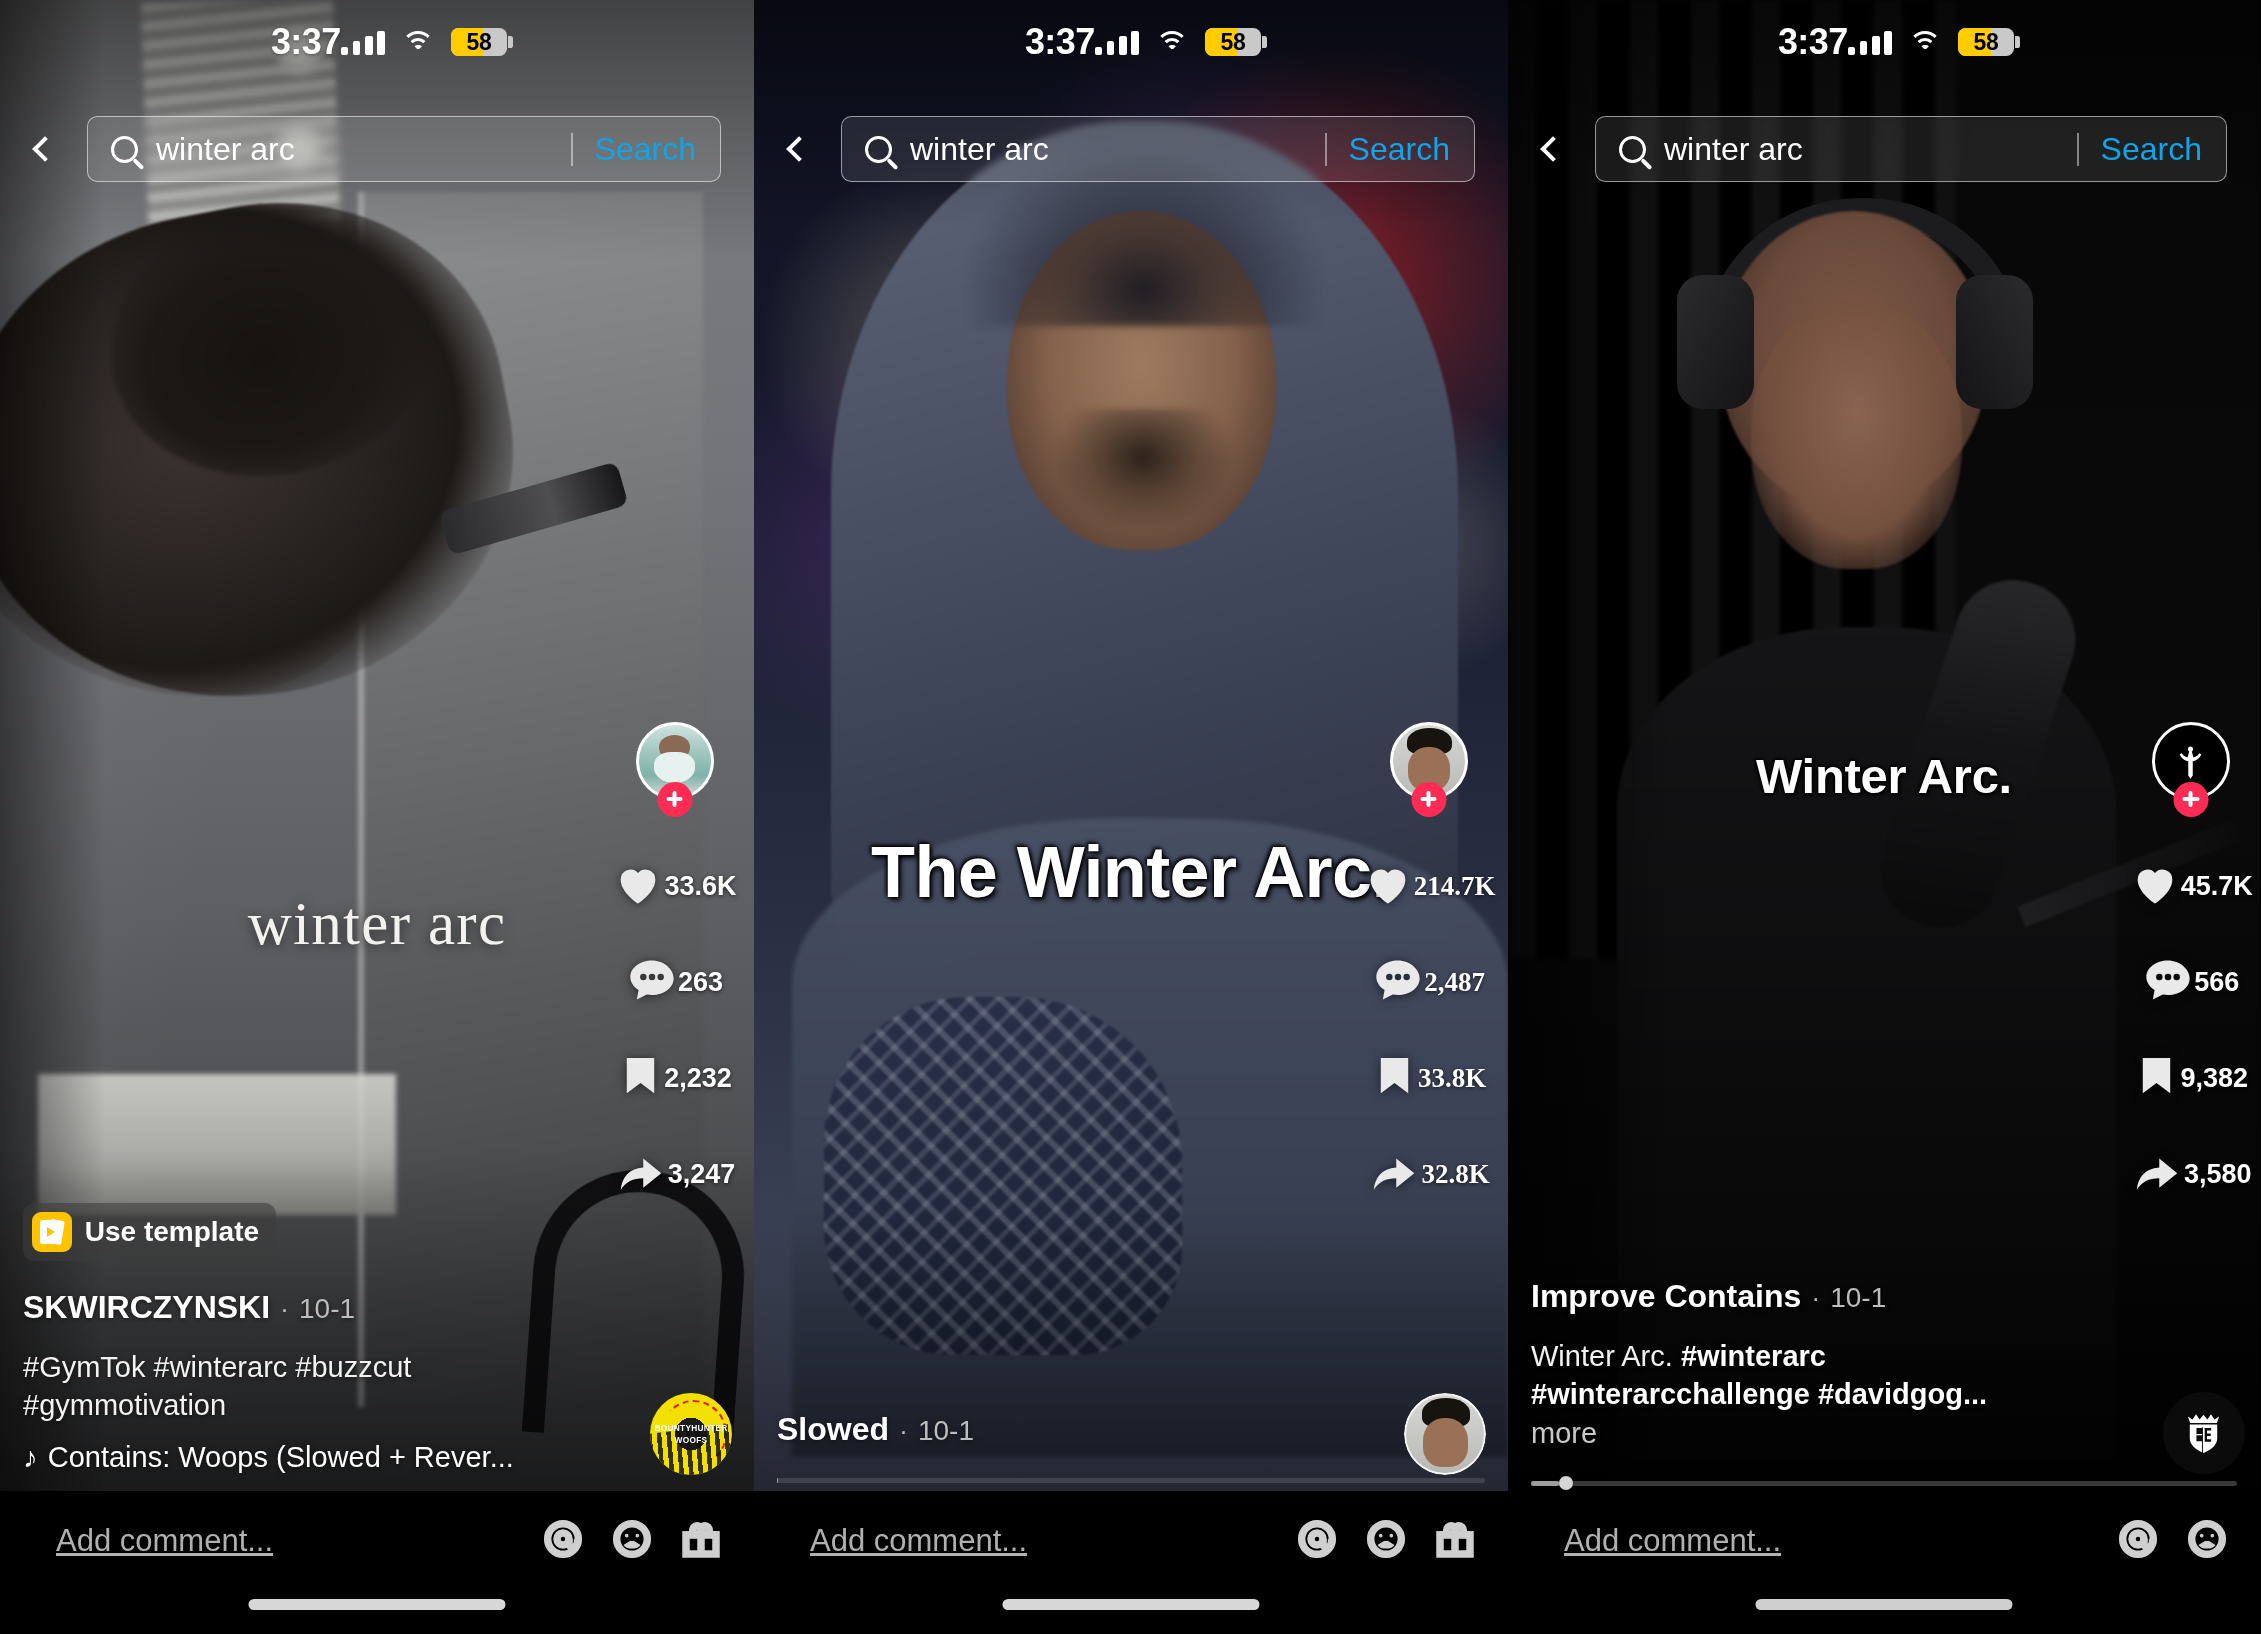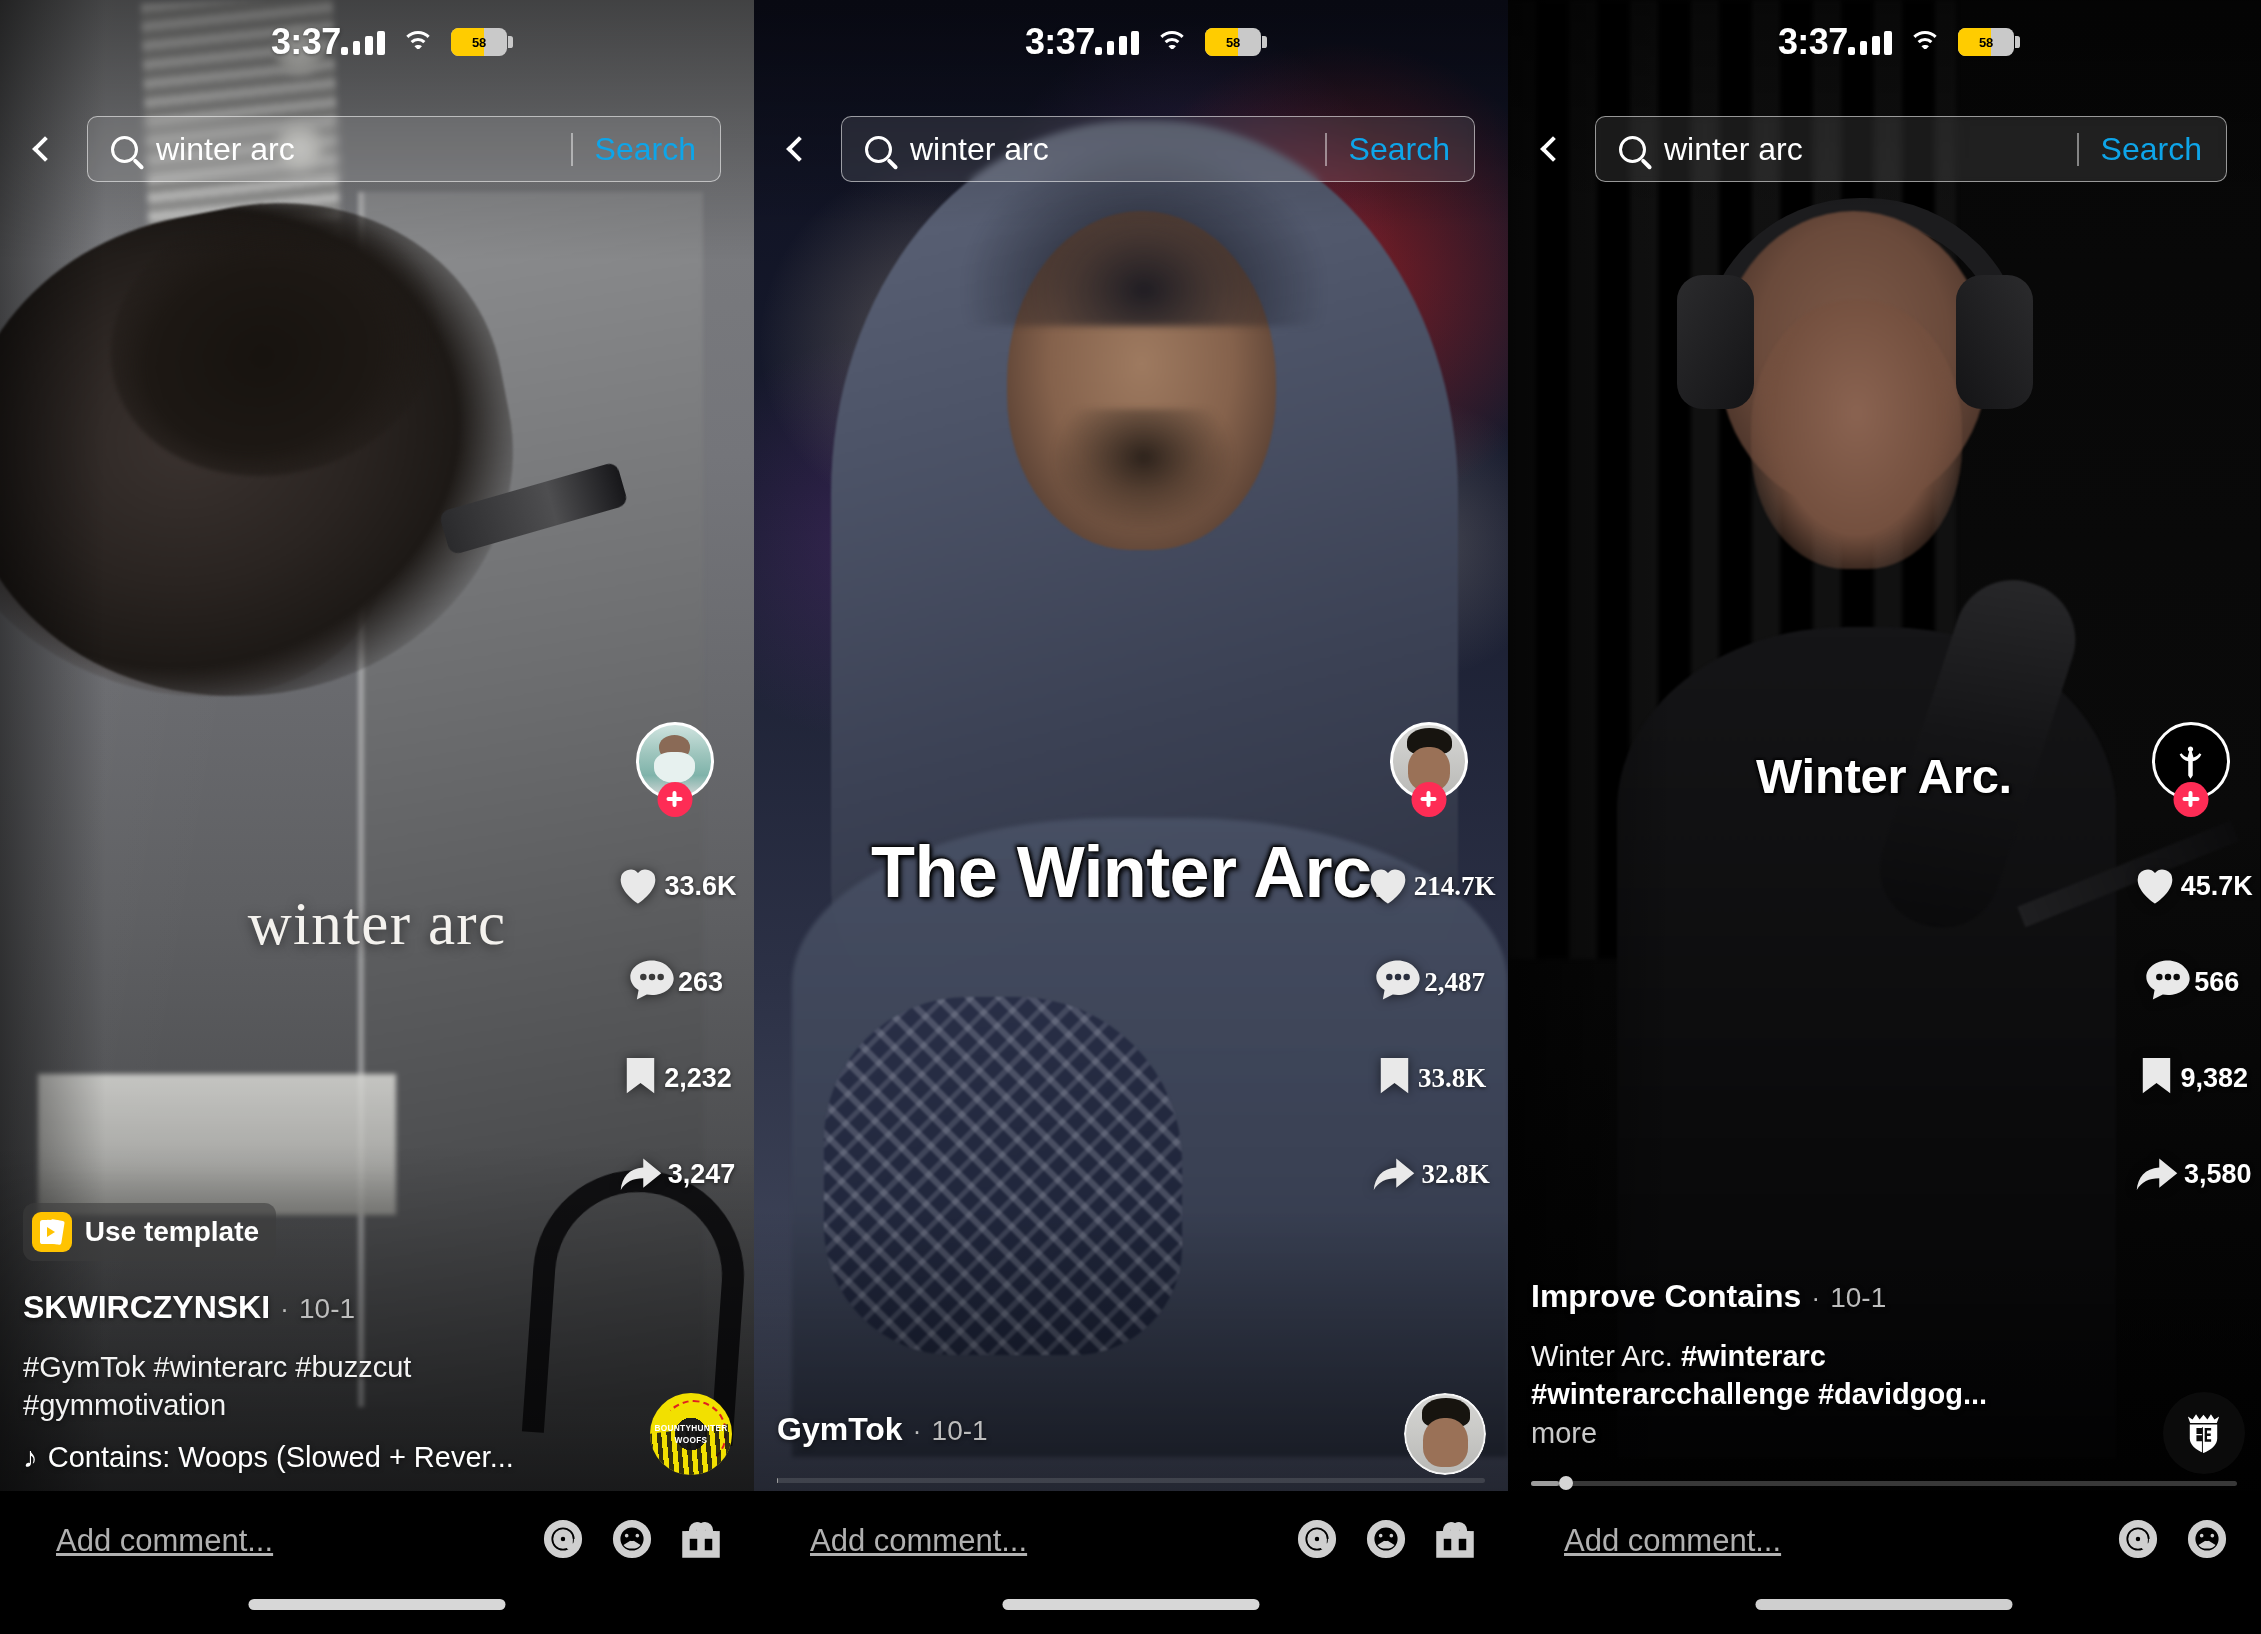--- a/index.html
+++ b/index.html
@@ -213,21 +213,21 @@
   .signal b { display:block; width:7.7px; background:#fff; border-radius:1.9px; }
   .signal b:nth-child(1){height:8.3px;} .signal b:nth-child(2){height:13.4px;}
   .signal b:nth-child(3){height:18.5px;} .signal b:nth-child(4){height:24px;}
   .wifi { width:33px; height:25.6px; position:relative; }
   .wifi i { position:absolute; left:50%; transform:translateX(-50%); border:3.8px solid #fff; border-bottom-color:transparent; border-left-color:transparent; border-right-color:transparent; border-radius:50%; }
   .wifi i:nth-child(1){ width:33px;height:33px; top:1.3px;}
   .wifi i:nth-child(2){ width:21px;height:21px; top:8.3px;}
   .wifi i:nth-child(3){ width:9.6px;height:9.6px; top:15.3px; border:4.5px solid #fff; border-bottom-color:transparent;border-left-color:transparent;border-right-color:transparent;}
   .battery { position:relative; width:56px; height:28px; border-radius:7.7px; background:#c9c9c9; overflow:visible; display:flex; align-items:center; justify-content:center;}
   .battery .fill { position:absolute; left:0; top:0; bottom:0; width:58%; background:#ffcc00; border-radius:7.7px 0 0 7.7px; }
-  .battery .pct { position:relative; color:#000; font-size:13px; font-weight:700; z-index:2; letter-spacing:-0.3px;}
+  .battery .pct { position:relative; color:#000; font-size:23px; font-weight:700; z-index:2; letter-spacing:-0.3px;}
   .battery .cap { position:absolute; right:-6.4px; top:8.3px; width:5.8px; height:11.5px; background:#c9c9c9; border-radius:0 2.6px 2.6px 0; }
 
   
   .searchrow {
     position:absolute; left:0; right:0; top:112px; height:74px;
     display:flex; align-items:center; gap:19px; padding: 0 33px 0 22px;
     z-index: 30;
   }
   .backbtn { width:46px; height:61px; display:flex; align-items:center; justify-content:center; flex:0 0 auto; }
   .chev { width:18px; height:18px; border-left:4.5px solid #fff; border-bottom:4.5px solid #fff; transform: rotate(45deg); }
@@ -610,21 +610,21 @@
             <svg viewBox="0 0 24 24" width="54" height="54">
               <path d="M13 6v4C6.5 10.5 3.5 14.5 3 20c2.2-3.6 5.4-5.2 10-5.2V19l8-6.5z"></path>
             </svg>
           </div>
         <div class="cnt">32.8K</div>
       </div>
     </div>
 
     <div class="caption cap-2">
       <div class="author-row">
-        <span class="author">GymTok</span>
+        <span class="author">Slowed</span>
         <span class="dot">·</span>
         <span class="date">10-1</span>
       </div>
     </div>
 
     <div class="disc" style="background:none;">
       <div class="avatar av2" style="width:82px;height:82px;border:2.6px solid rgba(255,255,255,.85);"></div>
     </div>
 
     <div class="scrub scrub-2">

